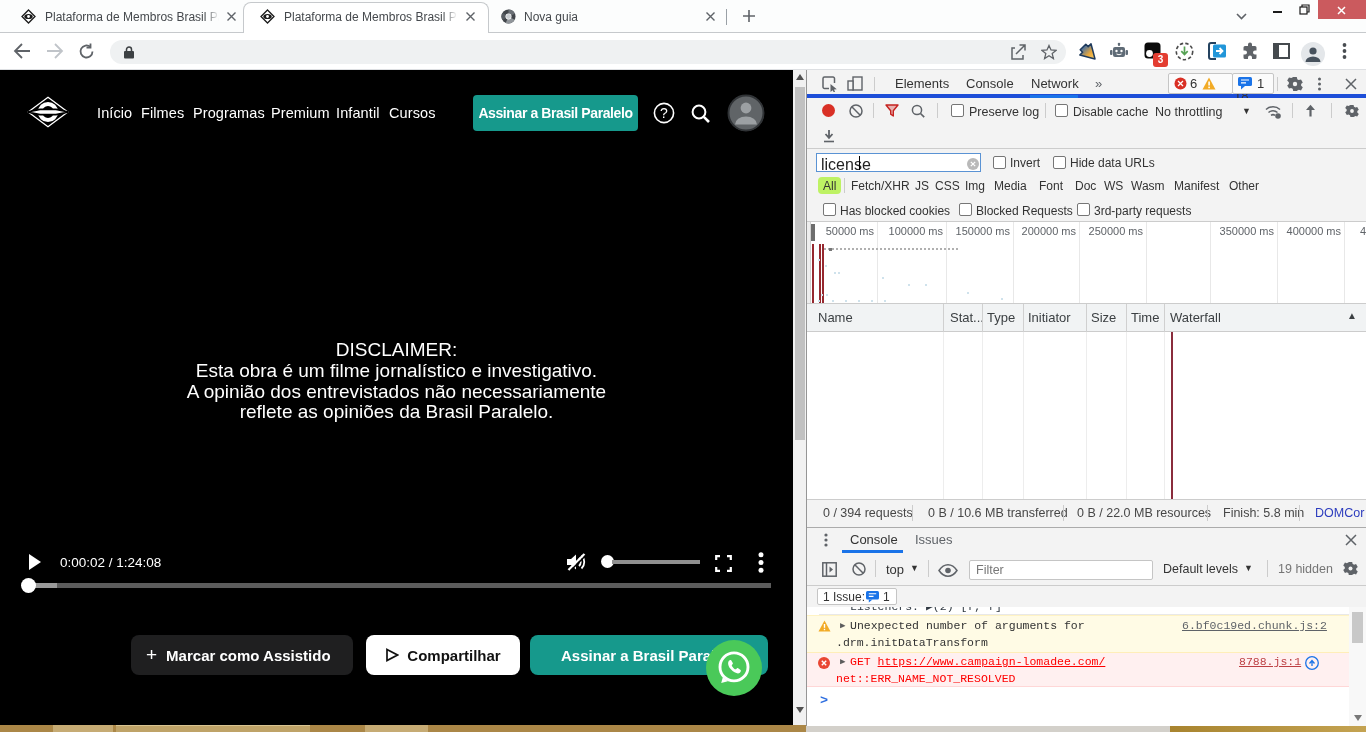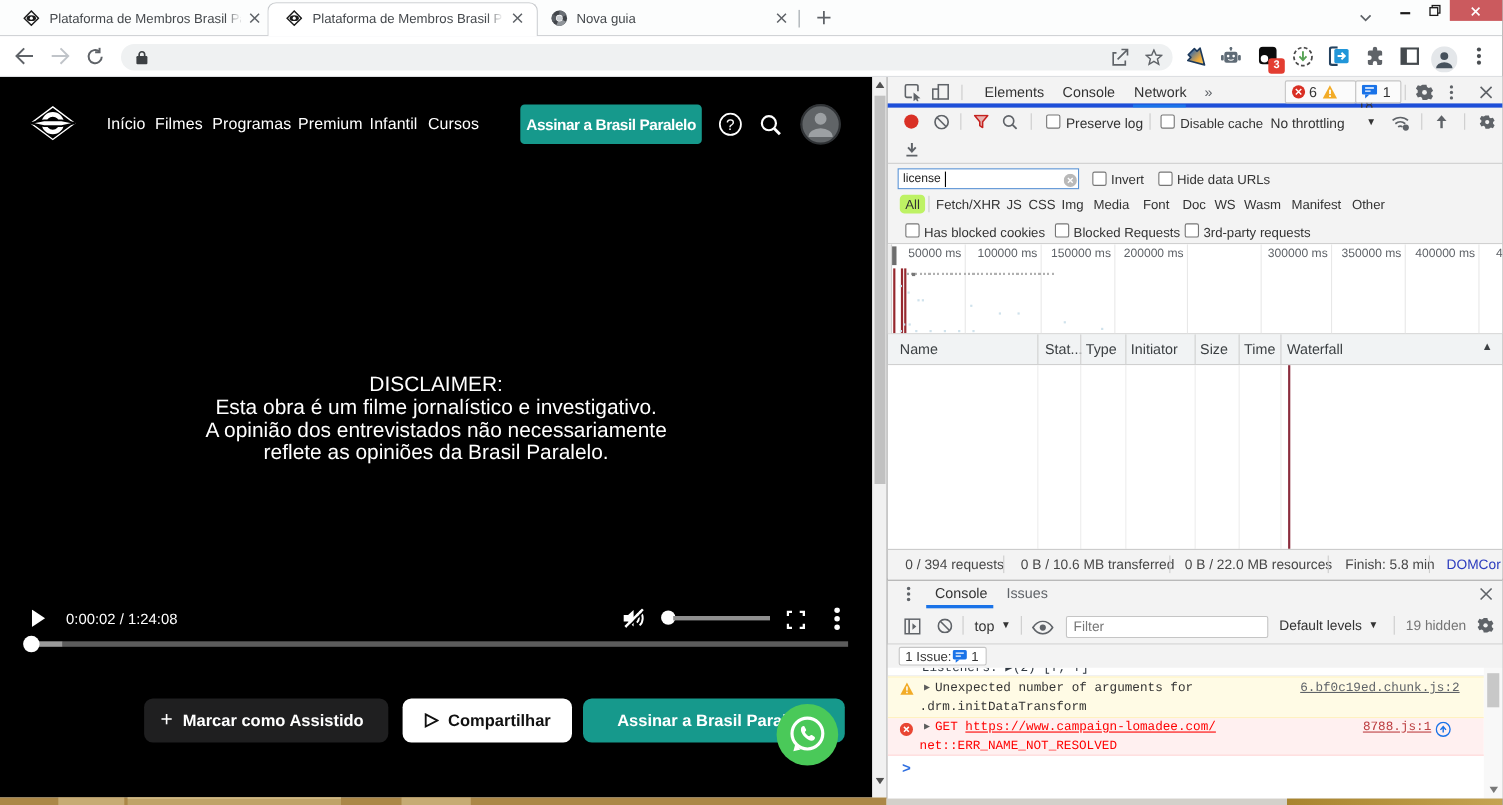--- a/index.html
+++ b/index.html
@@ -33,21 +33,21 @@
 
 #dt{position:absolute;left:806px;top:70px;width:560px;height:656px;background:#f3f3f3;border-left:1px solid #959595;font-size:12px;color:#333;}
 .sep{position:absolute;width:1px;background:#ccc;}
 .cb{position:absolute;width:13px;height:13px;background:#fff;border:1px solid #767676;border-radius:2px;}
 .dtrowA{position:absolute;left:0;top:0;width:559px;height:28px;border-bottom:4px solid #1d4ed8;background:#f3f3f3;}
 .dtlabel{position:absolute;top:6px;font-size:13px;color:#333;}
 #netunder{position:absolute;left:223px;top:25px;width:48px;height:3px;background:#1a73e8;}
 .dtrowB{position:absolute;left:0;top:28px;width:559px;height:51px;background:#f3f3f3;border-bottom:1px solid #ccc;}
 .filterarea{position:absolute;left:0;top:79px;width:559px;height:73px;background:#f3f3f3;border-bottom:1px solid #ccc;}
 #flt{position:absolute;left:9px;top:4px;width:165px;height:19px;background:#fff;border:1px solid #5a93d4;}
-#flt .t{position:absolute;left:4px;top:2px;font-size:11px;color:#222;}
+#flt .t{position:absolute;left:4px;top:2px;font-size:16px;color:#222;}
 .pill{position:absolute;font-size:12px;color:#333;top:0;}
 .ovl{position:absolute;left:0;top:152px;width:559px;height:82px;background:#fff;border-bottom:1px solid #ccc;overflow:hidden;}
 .gline{position:absolute;top:0;width:1px;height:82px;background:#e8e8e8;}
 .glabel{position:absolute;top:3px;font-size:11px;color:#5f6368;text-align:right;}
 .redline{position:absolute;width:2px;background:#96282f;}
 .dot{position:absolute;width:2px;height:2px;background:#cfe2ec;}
 .hdr{position:absolute;left:0;top:234px;width:559px;height:28px;background:#f1f3f4;border-bottom:1px solid #ccc;}
 .hcol{position:absolute;top:0;width:1px;height:28px;background:#d0d0d0;}
 .htxt{position:absolute;top:6px;font-size:13px;color:#3c4043;}
 .tbody{position:absolute;left:0;top:262px;width:559px;height:167px;background:#fff;}
@@ -410,22 +410,22 @@
   <div class="ovl">
     <div class="gline" style="left:70px;"></div>
       <div class="glabel" style="left:0;width:67px;">50000 ms</div>
     <div class="gline" style="left:139px;"></div>
       <div class="glabel" style="left:0;width:136px;">100000 ms</div>
     <div class="gline" style="left:206px;"></div>
       <div class="glabel" style="left:0;width:203px;">150000 ms</div>
     <div class="gline" style="left:272px;"></div>
       <div class="glabel" style="left:0;width:269px;">200000 ms</div>
     <div class="gline" style="left:339px;"></div>
+      <div class="glabel" style="left:0;width:336px;">250000 ms</div>
     <div class="gline" style="left:403px;"></div>
-      <div class="glabel" style="left:0;width:400px;">300000 ms</div>
     <div class="gline" style="left:470px;"></div>
       <div class="glabel" style="left:0;width:467px;">350000 ms</div>
     <div class="gline" style="left:537px;"></div>
       <div class="glabel" style="left:0;width:534px;">400000 ms</div>
     <div class="glabel" style="left:553px;">4</div>
     <div class="abs" style="left:0;top:0;width:3.3px;height:82px;background:#ededed;"></div>
     <div class="abs" style="left:3.3px;top:0;width:1px;height:82px;background:#d2d2d2;"></div>
     <div class="abs" style="left:4.2px;top:2px;width:3.5px;height:17px;background:#6e6e6e;"></div>
     <div class="redline" style="left:4.8px;top:21.5px;height:59px;"></div>
     <div class="redline" style="left:11.8px;top:21.5px;height:59px;"></div>
@@ -535,21 +535,21 @@
           <span style="position:absolute;left:5px;top:1px;">1 Issue:</span>
       <svg class="abs" style="left:48px;top:2px;" width="13" height="12" viewBox="0 0 13 12">
             <rect x="0" y="0" width="13" height="8.5" rx="1.5" fill="#1a73e8"></rect>
             <path d="M2.8 8.5 L2.8 11.5 L6.5 8.5 Z" fill="#1a73e8"></path>
             <path d="M2.8 2.8 H10.2 M2.8 5.4 H7.5" stroke="#fff" stroke-width="1.1"></path>
           </svg>
       <span style="position:absolute;left:65px;top:1px;">1</span>
         </div>
       </div>
     <div id="cmsg">
-      <div style="position:relative;height:8px;overflow:hidden;border-bottom:1px solid #e8e8e8;">
+      <div style="position:relative;height:8px;overflow:hidden;border-bottom:1px solid #e8e8e8;margin-left:12px;">
           <div style="position:absolute;left:31px;top:-8px;color:#303942;">Listeners: ▶(2) [f, f]</div>
         </div>
       <div class="wrow" style="position:relative;height:38px;">
         <svg class="abs" style="left:11px;top:4px;" width="13" height="12" viewBox="0 0 13 12">
             <path d="M6.5 0.5 L12.5 11.5 H0.5 Z" fill="#f2ab26"></path>
             <rect x="5.8" y="4" width="1.4" height="3.8" fill="#fff"></rect>
             <rect x="5.8" y="8.8" width="1.4" height="1.4" fill="#fff"></rect>
           </svg>
         <div class="abs" style="left:33px;top:4px;color:#5c5c5c;font-size:9px;">▶</div>
         <div class="abs" style="left:43px;top:3px;color:#333;">Unexpected number of arguments for</div>

